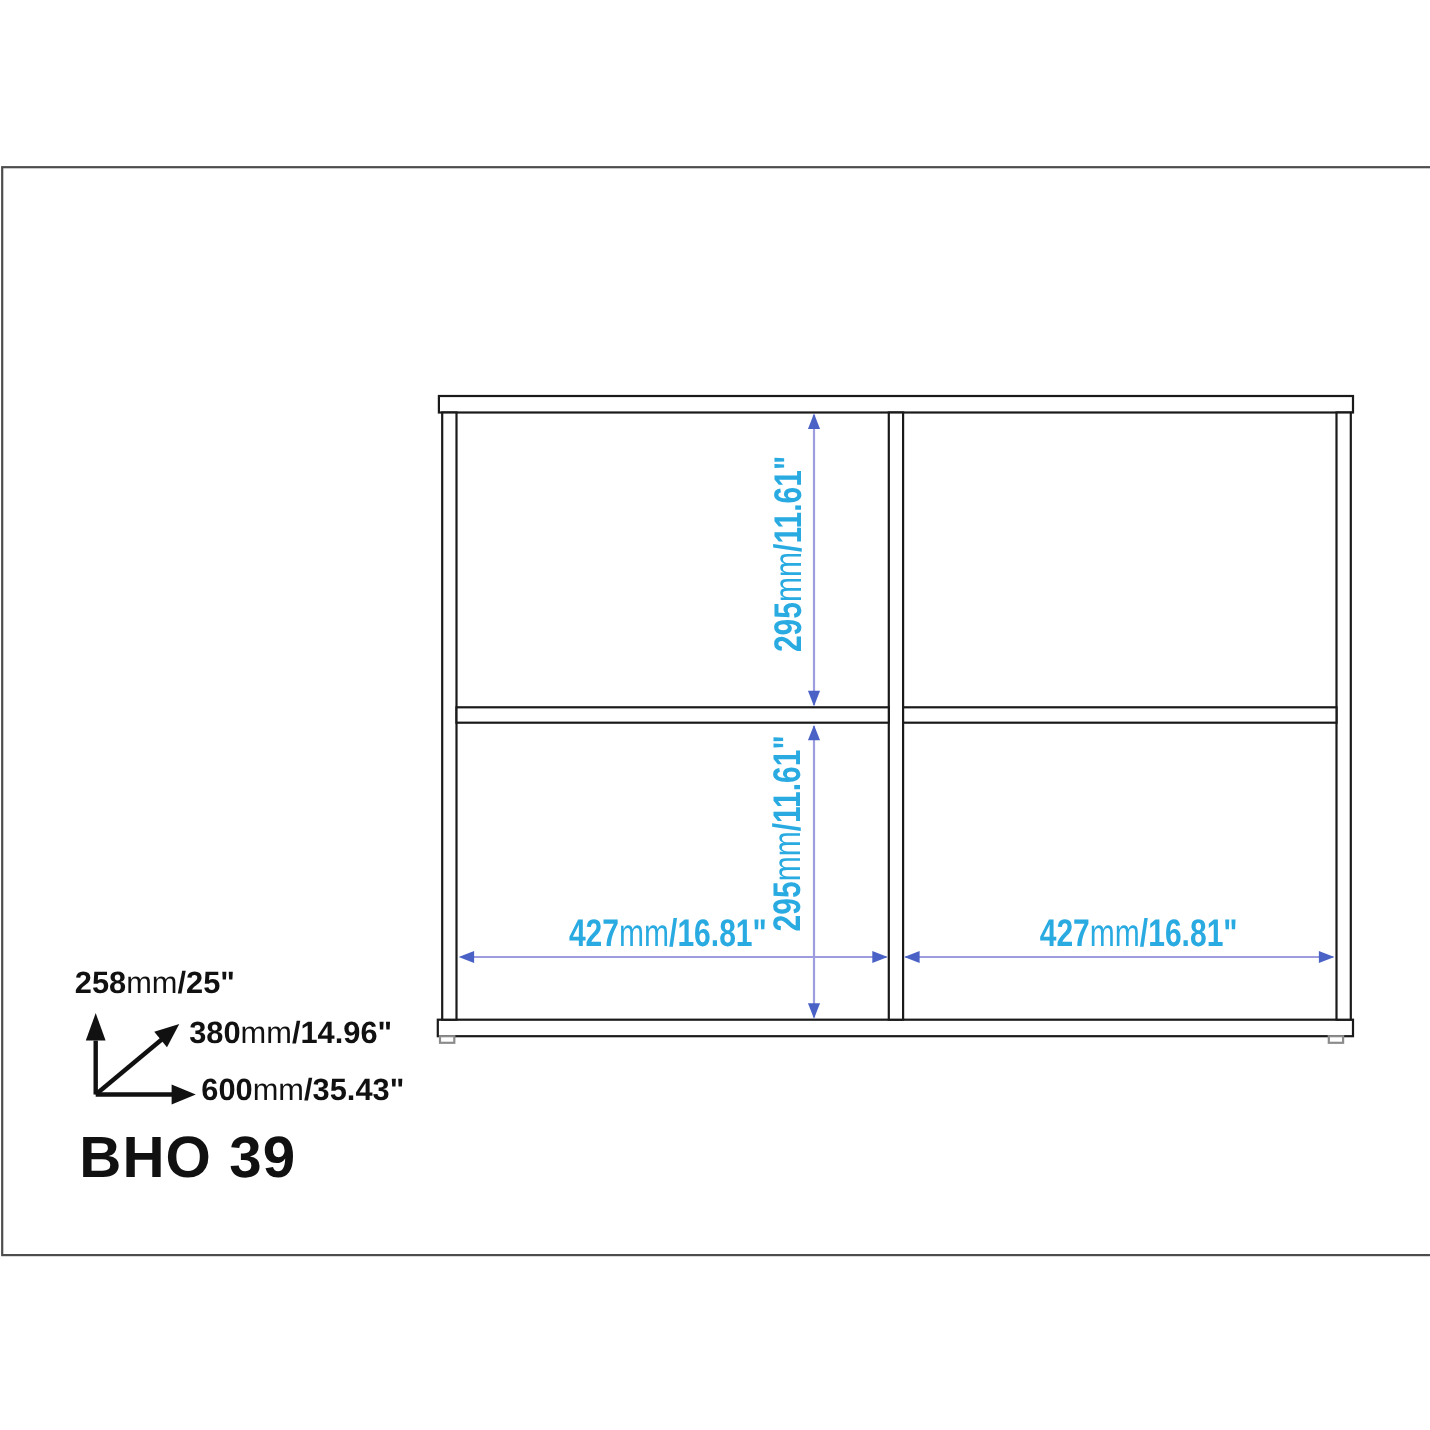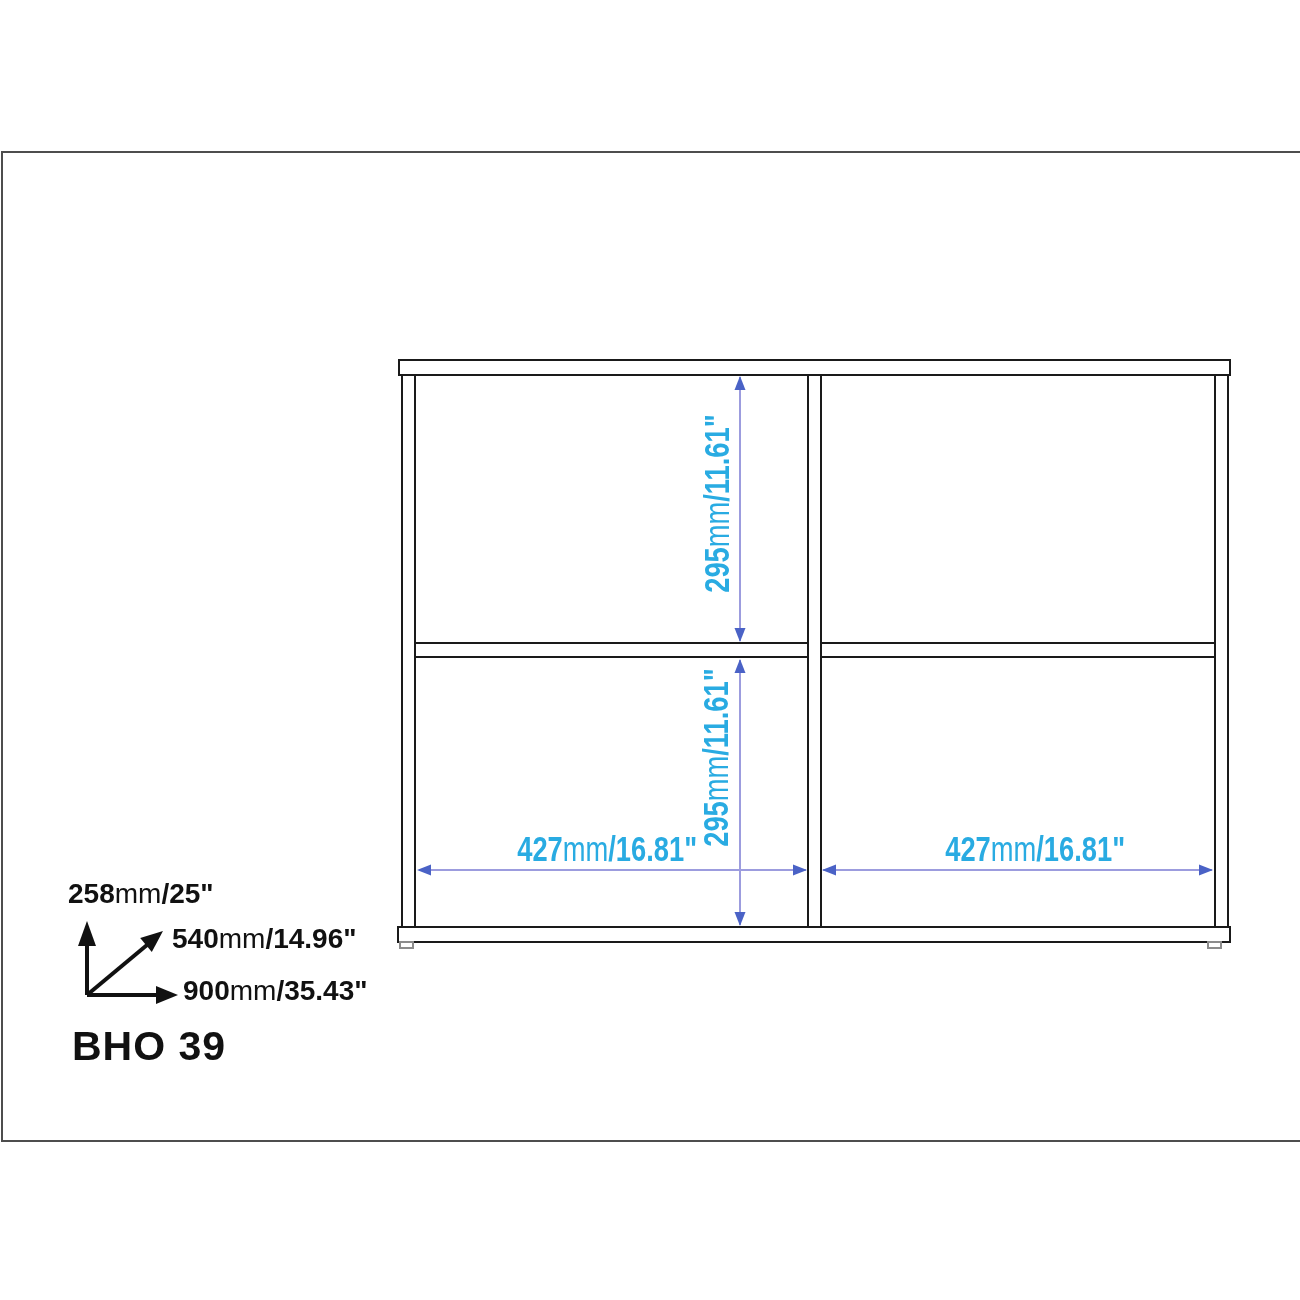--- a/index.html
+++ b/index.html
@@ -22,21 +22,21 @@
   .dim.vert{transform:rotate(-90deg) scaleX(0.78);}
   .dim .unit{font-weight:normal;}
   .axis-label{
     position:absolute;white-space:nowrap;
     font-size:28px;font-weight:bold;color:#111;
     line-height:32px;
   }
   .axis-label .unit{font-weight:normal;}
   .model{
     position:absolute;
-    font-size:41px;font-weight:bold;color:#111;
+    font-size:53px;font-weight:bold;color:#111;
     line-height:1;letter-spacing:1px;
   }
 </style>
 </head>
 <body>
 
 <div id="canvas">
 
   <svg id="drawing" width="1300" height="1300" viewBox="0 0 1300 1300">
 
@@ -109,22 +109,22 @@
 
   <div class="dim" style="left:921px;top:830px;">
     <span class="num">427</span><span class="unit">mm</span><span class="num">/16.81"</span>
   </div>
 
   <div class="axis-label" style="left:68px;top:878px;">
     <span class="num">258</span><span class="unit">mm</span><span class="num">/25"</span>
   </div>
 
   <div class="axis-label" style="left:172px;top:923px;">
-    <span class="num">540</span><span class="unit">mm</span><span class="num">/14.96"</span>
+    <span class="num">380</span><span class="unit">mm</span><span class="num">/14.96"</span>
   </div>
 
   <div class="axis-label" style="left:183px;top:975px;">
-    <span class="num">900</span><span class="unit">mm</span><span class="num">/35.43"</span>
+    <span class="num">600</span><span class="unit">mm</span><span class="num">/35.43"</span>
   </div>
 
   <div class="model" style="left:72px;top:1026px;">BHO 39</div>
 
 </div>
 
 </body></html>

